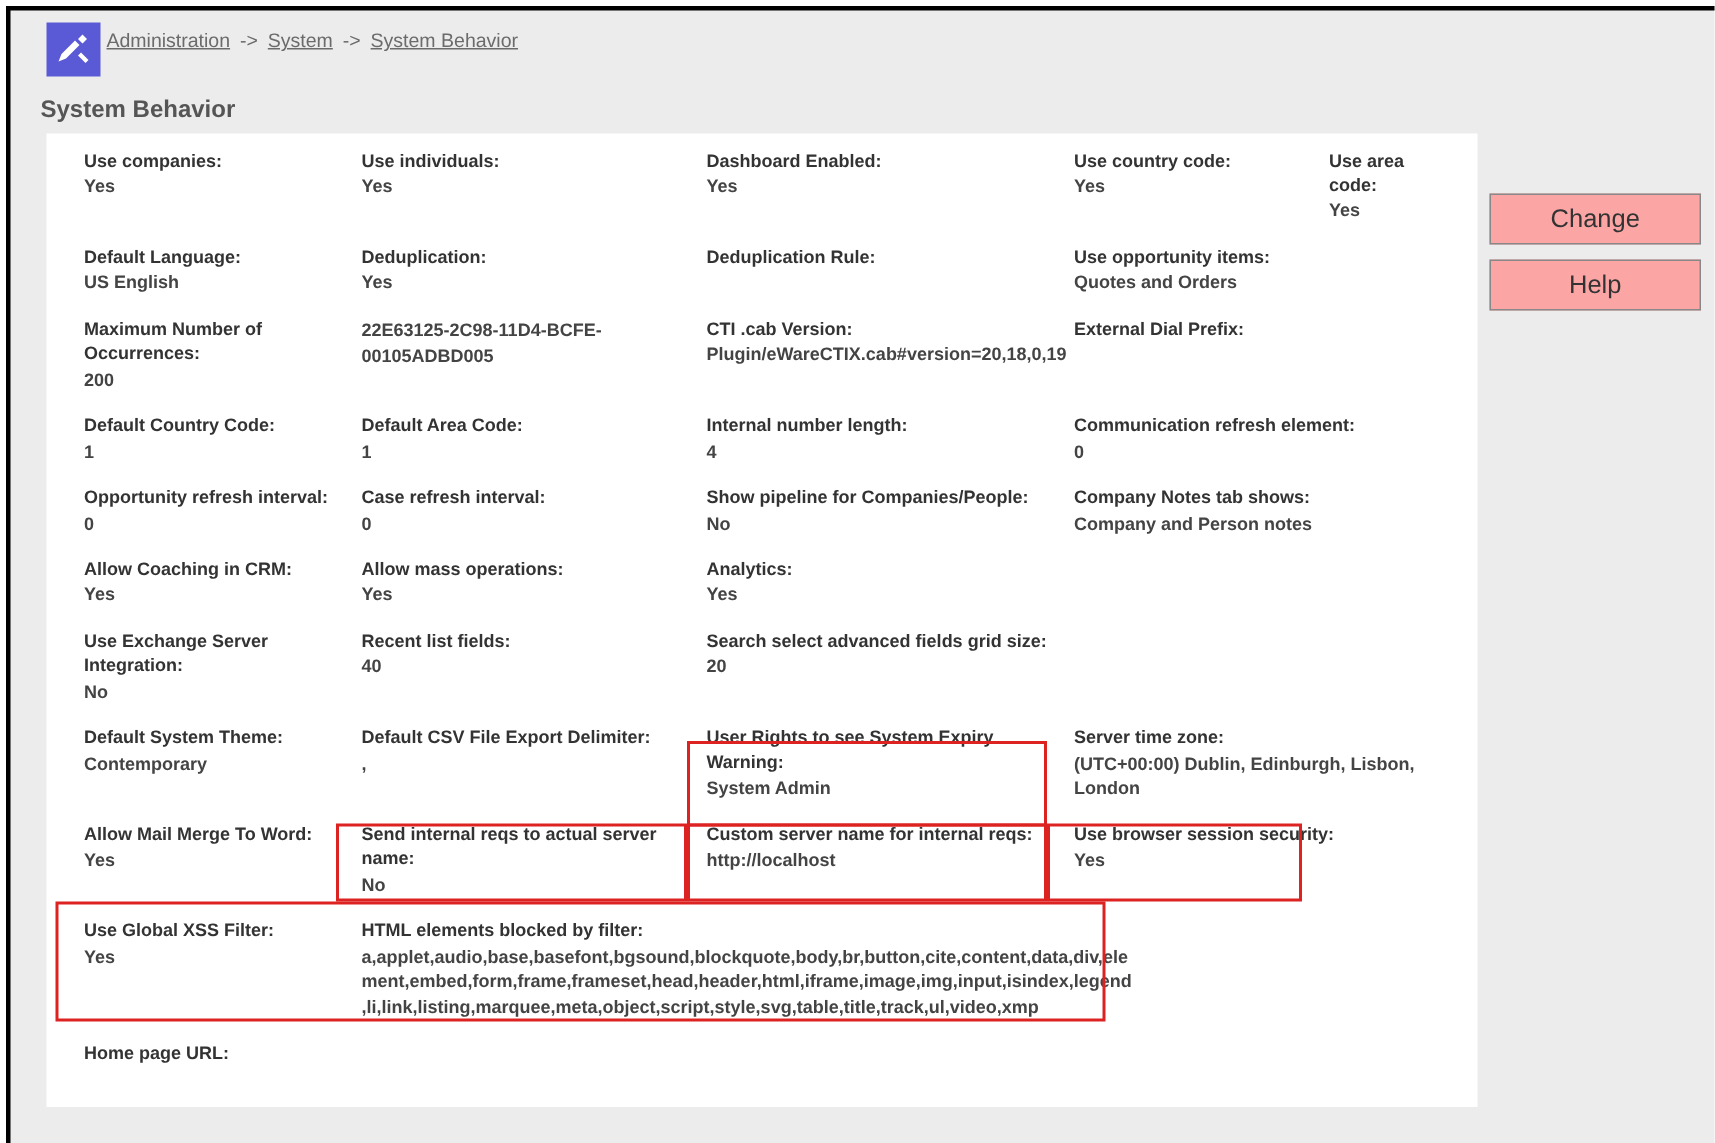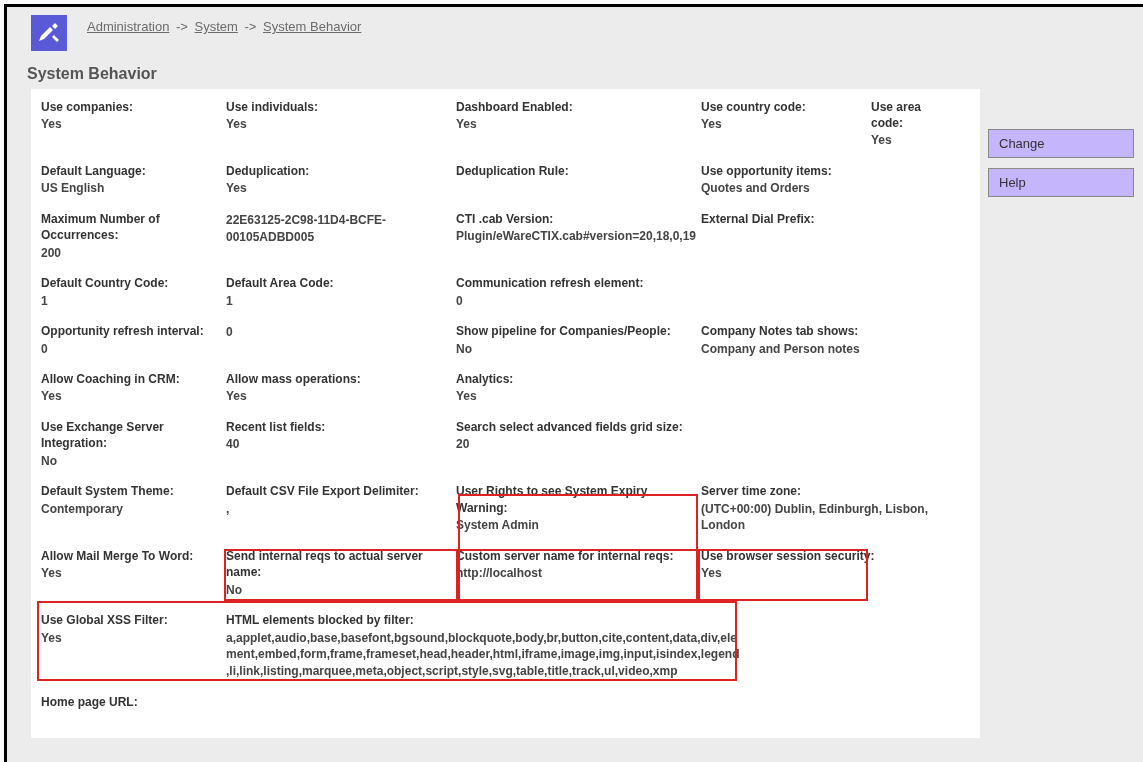--- a/index.html
+++ b/index.html
@@ -15,21 +15,21 @@
     width: 1143px;
     height: 762px;
     background: #ececec;
     position: relative;
     overflow: hidden;
   }
   .top-area {
     display: flex;
     align-items: flex-start;
     padding: 8px 0 0 6px;
-    gap: 20px;
+    gap: 4px;
   }
   .app-icon {
     width: 36px;
     height: 36px;
     background: #5a5ad6;
     display: flex;
     align-items: center;
     justify-content: center;
     margin-left: 18px;
   }
@@ -51,37 +51,38 @@
     padding: 14px 0 6px 20px;
   }
   .main-wrap {
     display: flex;
     align-items: flex-start;
     padding: 0 4px 0 0;
   }
   .panel {
     background: #fff;
     margin-left: 24px;
-    padding: 10px 14px 14px 10px;
+    padding: 10px 14px 14px 25px;
     position: relative;
     flex: 1;
     min-height: 620px;
   }
   .sidebar {
     width: 160px;
     padding: 40px 6px 0 8px;
   }
   .side-btn {
-    background: #c4b5fd;
+    background: #fca5a5;
     border: 1px solid #888;
     padding: 6px 10px;
     margin-bottom: 10px;
-    font-size: 13px;
+    font-size: 17px;
     color: #333;
     cursor: pointer;
+    text-align: center;
   }
   .grid5 {
     display: grid;
     grid-template-columns: 185px 230px 245px 170px 85px;
     column-gap: 0;
   }
   .grid4 {
     display: grid;
     grid-template-columns: 185px 230px 245px 255px;
     column-gap: 0;
@@ -187,31 +188,36 @@
       <div class="grid4 row">
         <div class="cell">
             <div class="lab">Default Country Code:</div>
             <div class="val">1</div>
           </div>
         <div class="cell">
             <div class="lab">Default Area Code:</div>
             <div class="val">1</div>
           </div>
         <div class="cell">
+            <div class="lab">Internal number length:</div>
+            <div class="val">4</div>
+          </div>
+        <div class="cell">
             <div class="lab">Communication refresh element:</div>
             <div class="val">0</div>
           </div>
       </div>
 
       <div class="grid4 row">
         <div class="cell">
             <div class="lab">Opportunity refresh interval:</div>
             <div class="val">0</div>
           </div>
         <div class="cell">
+            <div class="lab">Case refresh interval:</div>
             <div class="val">0</div>
           </div>
         <div class="cell">
             <div class="lab">Show pipeline for Companies/People:</div>
             <div class="val">No</div>
           </div>
         <div class="cell">
             <div class="lab">Company Notes tab shows:</div>
             <div class="val">Company and Person notes</div>
           </div>

